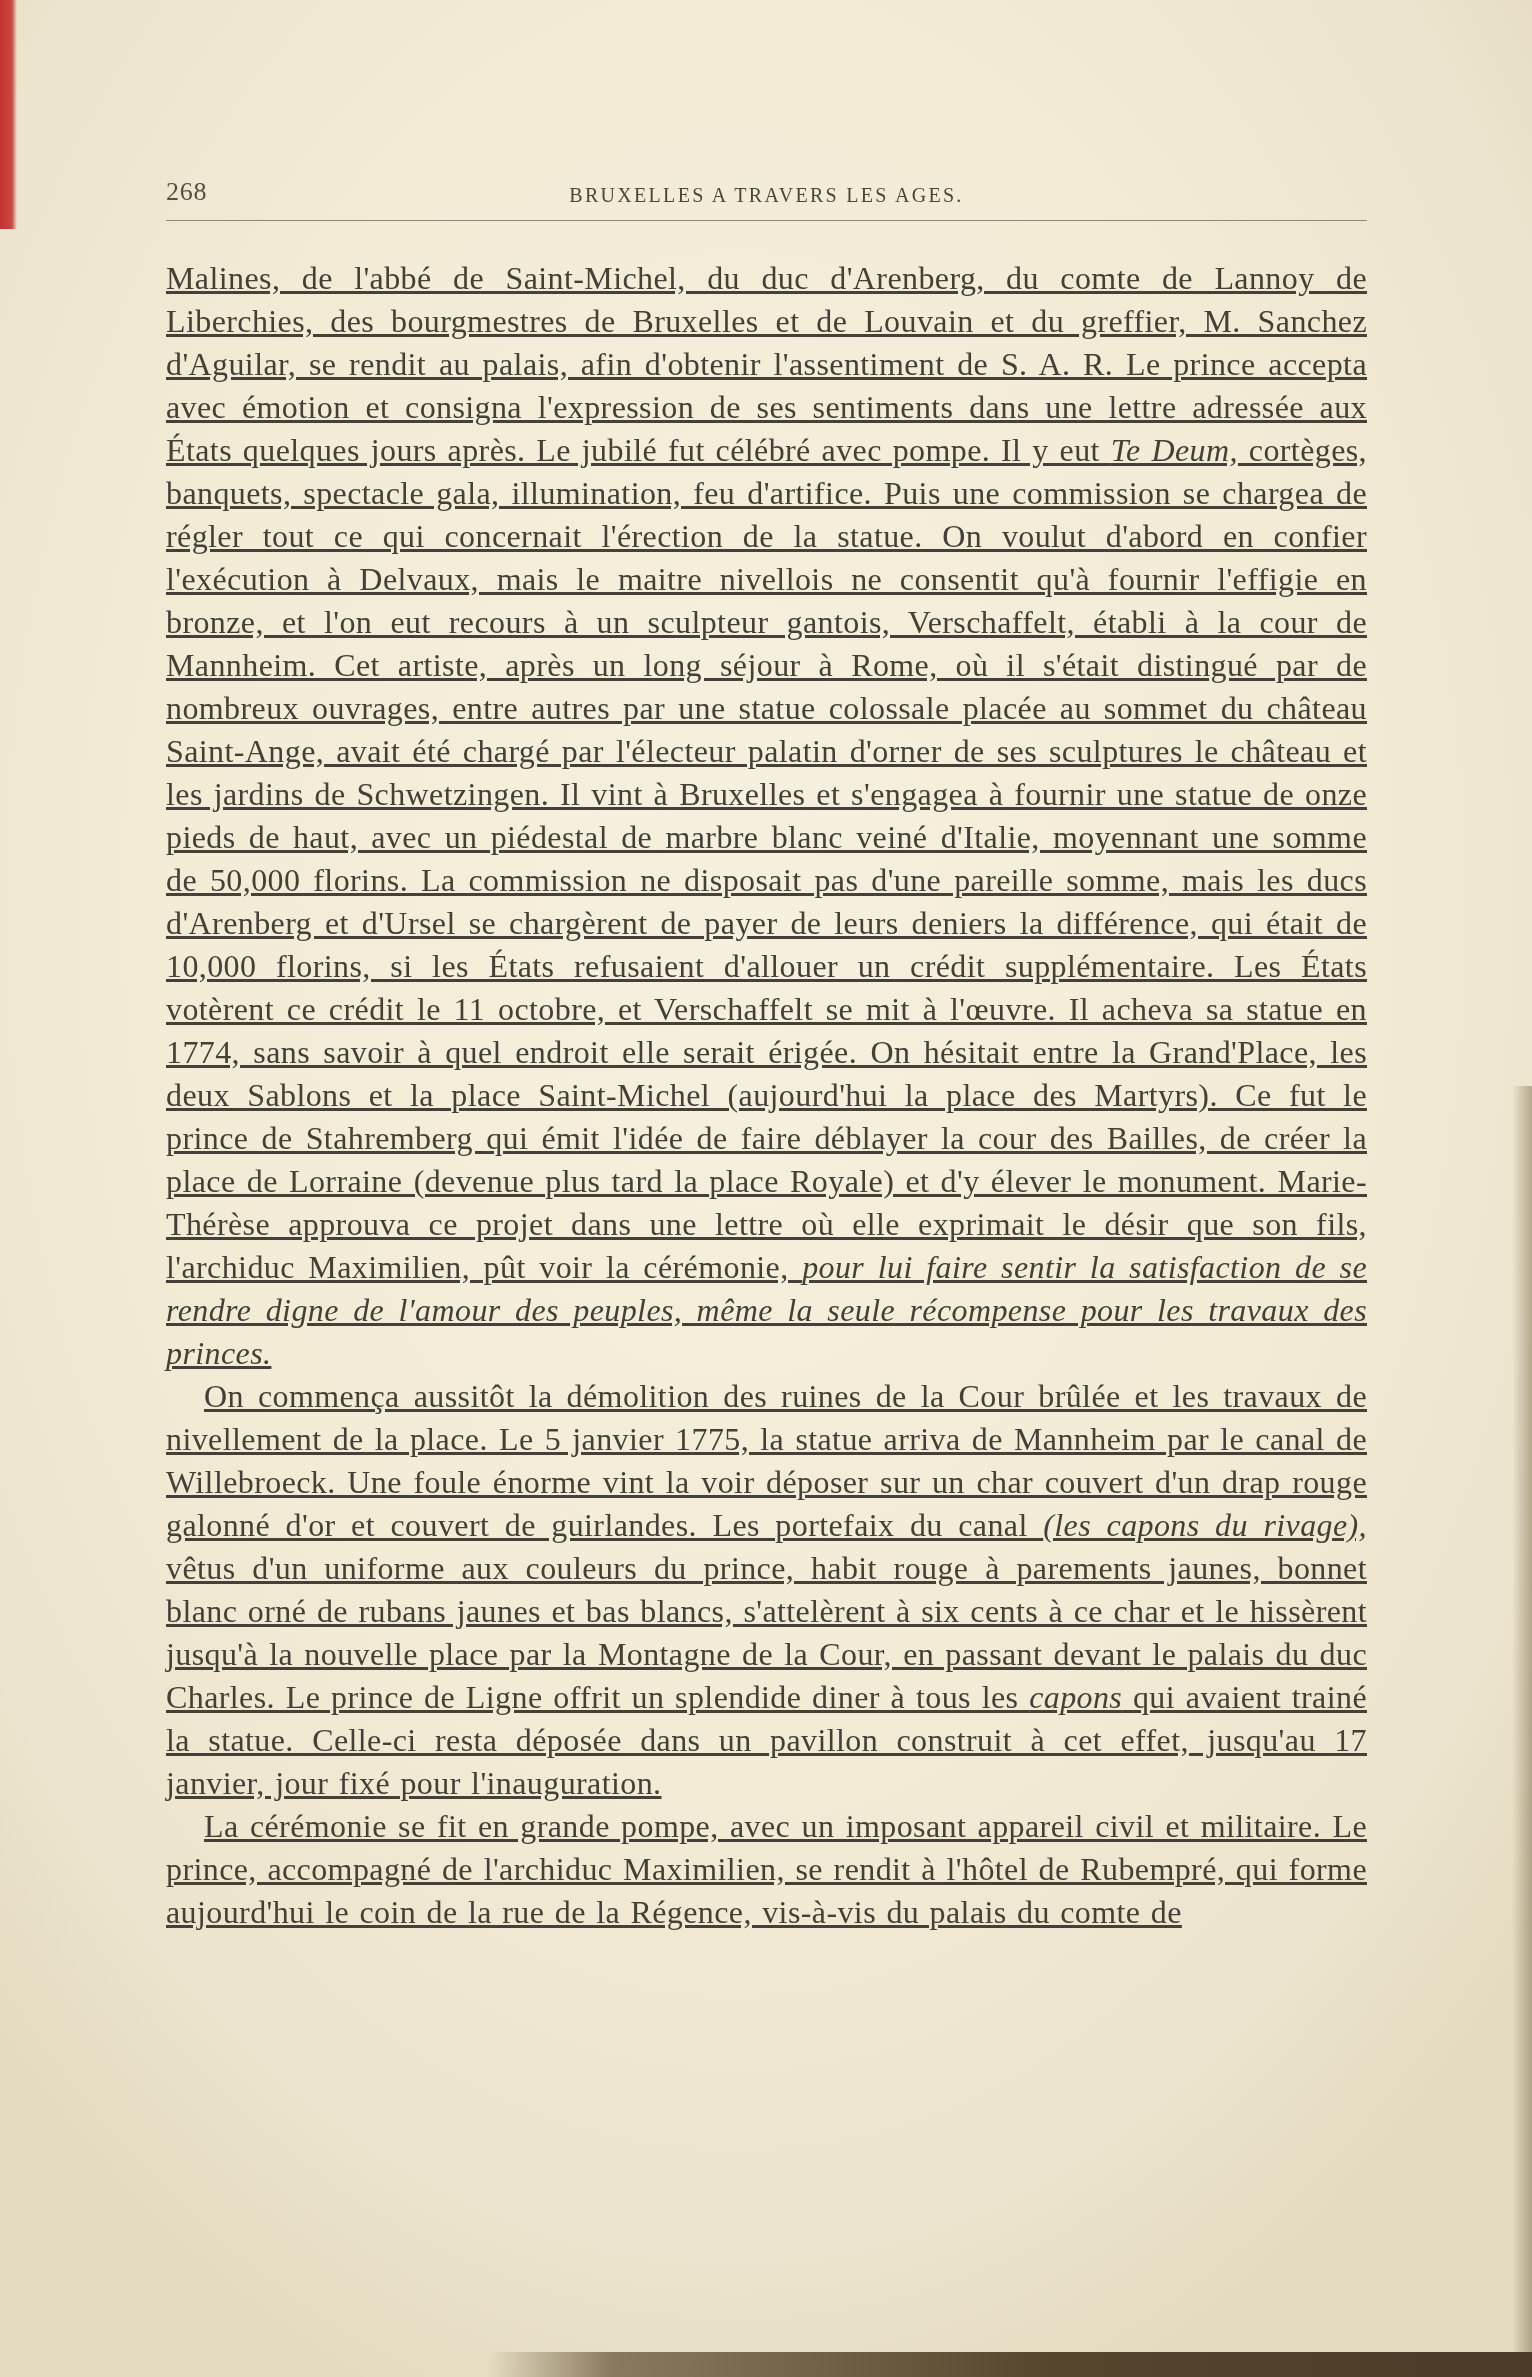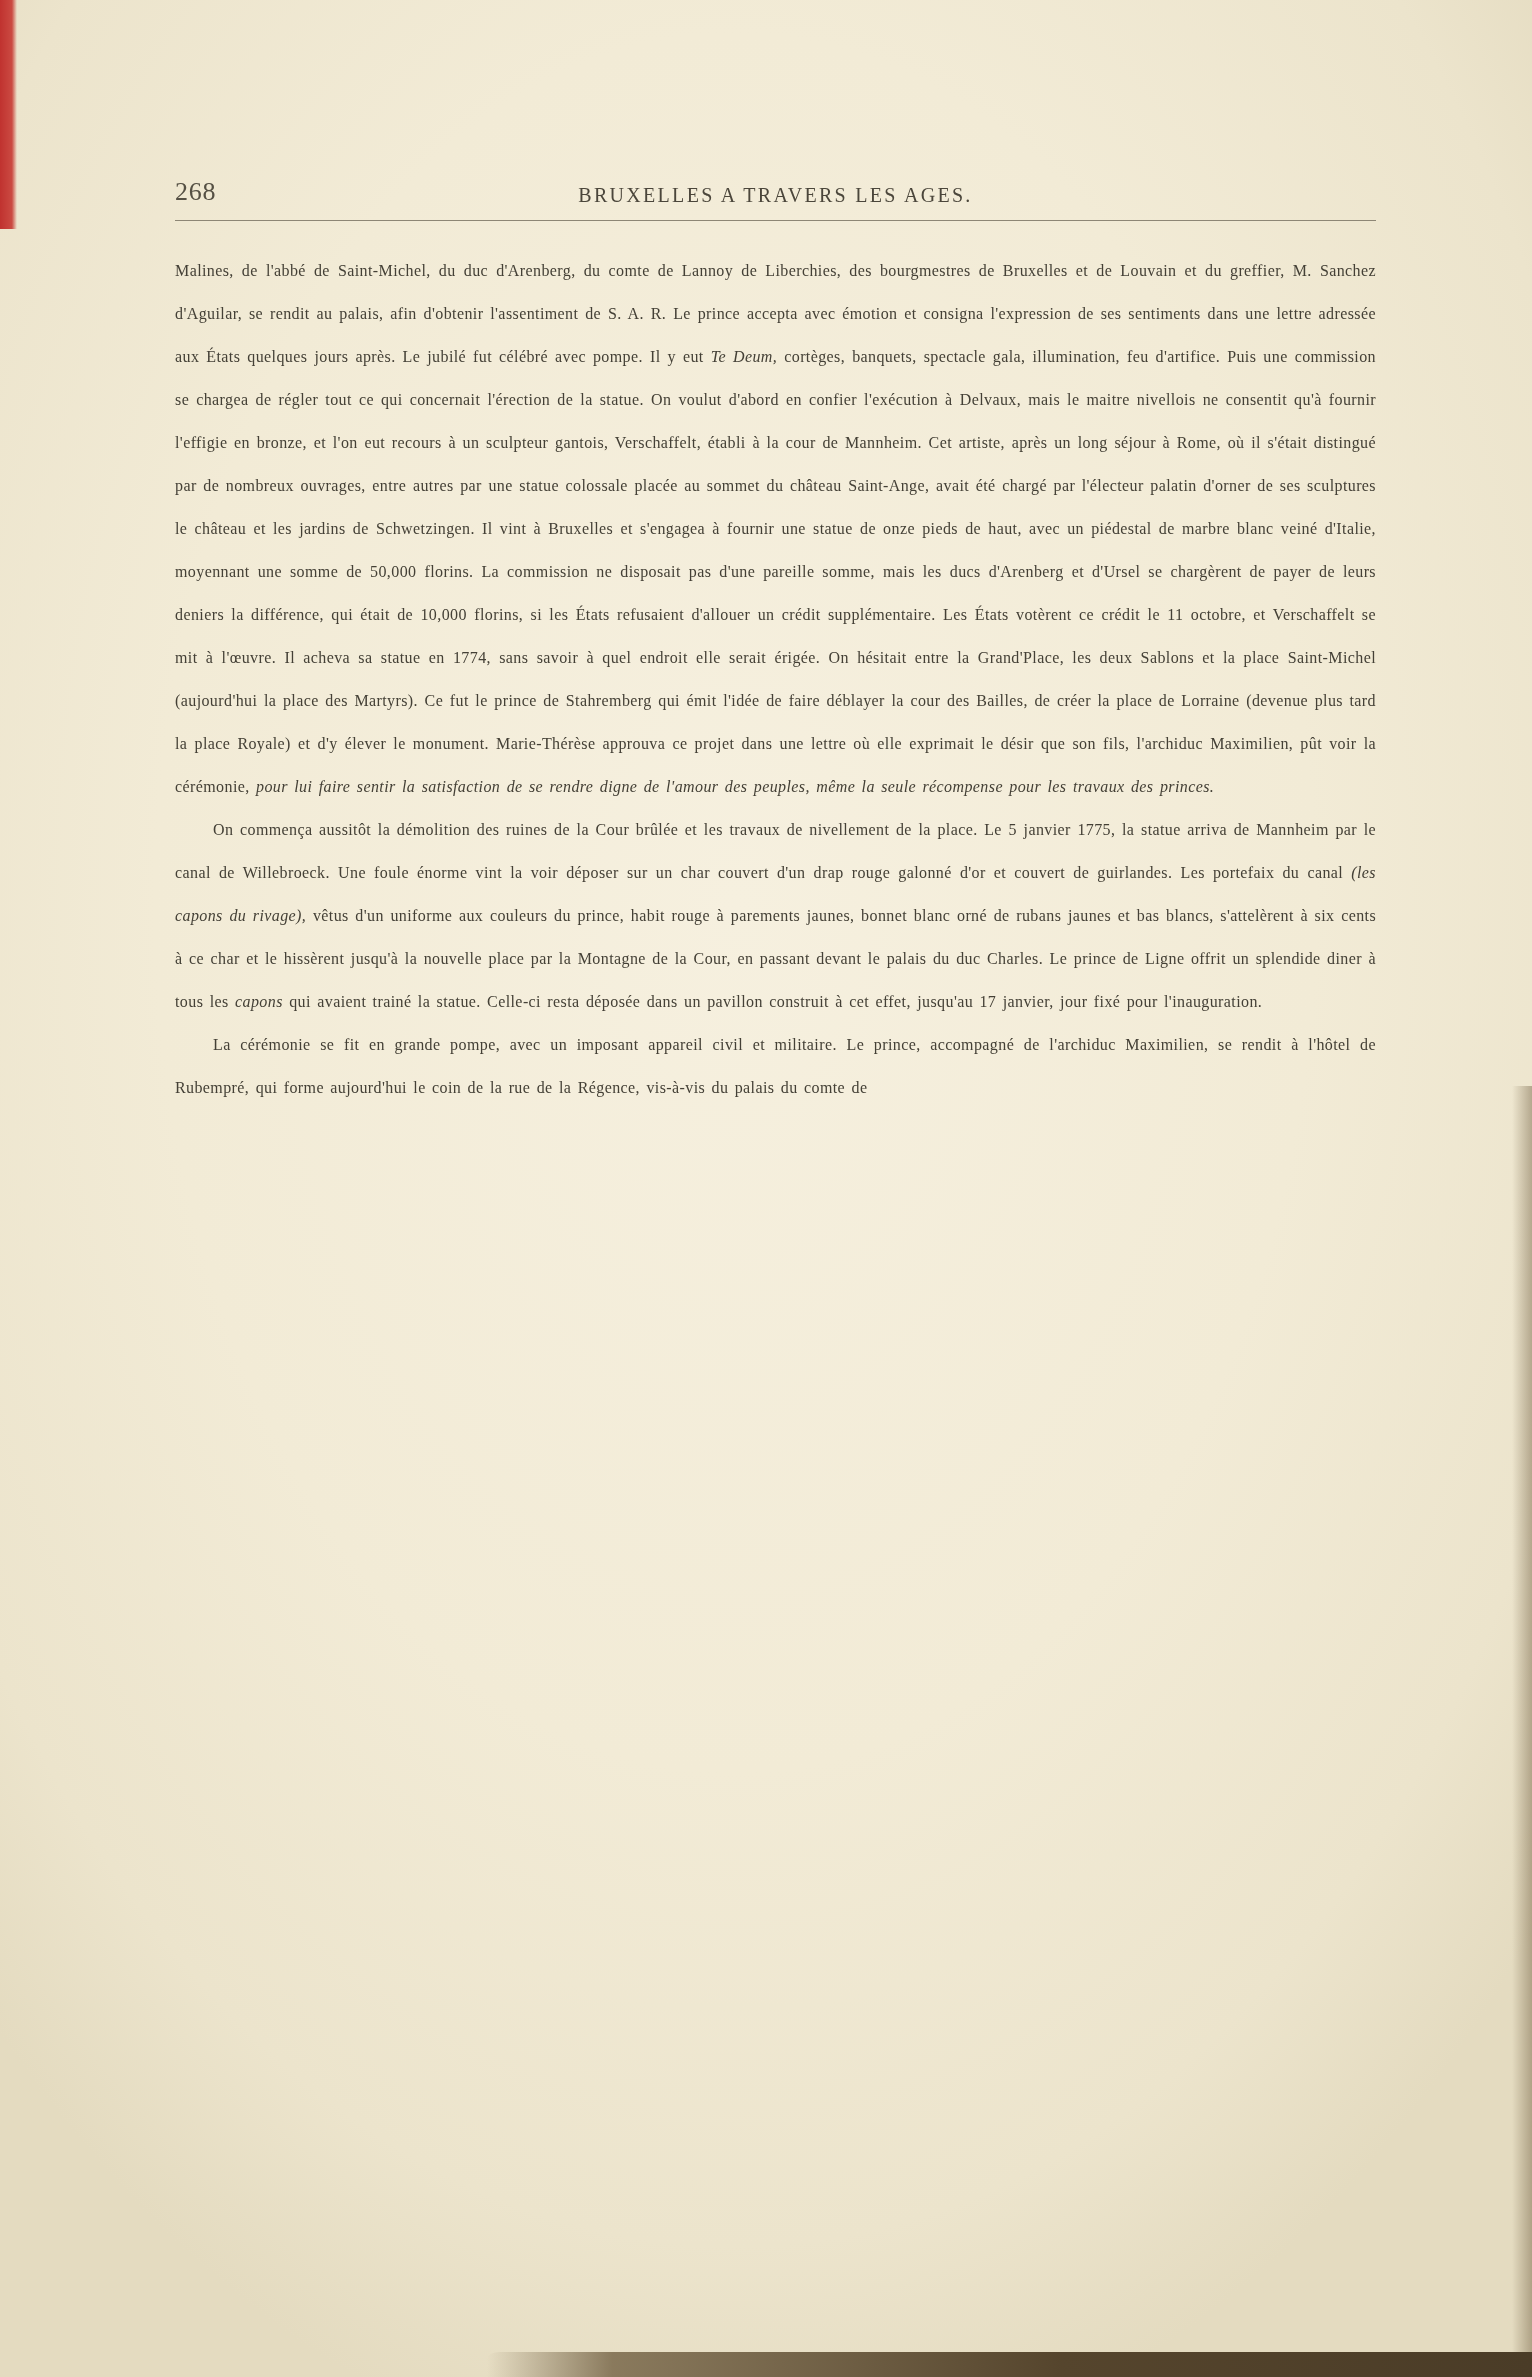--- a/index.html
+++ b/index.html
@@ -32,23 +32,24 @@
   }
   .edge-bottom-shadow {
     position: absolute;
     left: 487px; right: 0; bottom: 0;
     height: 25px;
     background: linear-gradient(to right, rgba(80,66,44,0) 0%, rgba(106,88,58,0.75) 12%, #55452d 55%, #4a3c27 100%);
     border-top-left-radius: 13px 6.6px;
   }
   .content {
     position: absolute;
-    left: 175px;
+    left: 166px;
     top: 168px;
     width: 1201px;
+    text-decoration: underline;
   }
   .header {
     position: relative;
     height: 39px;
   }
   .pagenum {
     position: absolute;
     left: 0;
     bottom: 0;
     font-size: 26px;
@@ -63,23 +64,23 @@
     font-size: 20px;
     letter-spacing: 2.3px;
     color: #4b463b;
   }
   .rule {
     border: none;
     border-top: 1.3px solid #8d8675;
     margin: 13px 0 0 0;
   }
   .text-block {
-    margin-top: 28px;
+    margin-top: 36px;
     text-align: justify;
-    font-size: 16px;
+    font-size: 32px;
     line-height: 43px;
     letter-spacing: 0.4px;
     word-spacing: 2px;
     color: #444036;
   }
   .para {
     margin: 0;
   }
   .para.indent {
     text-indent: 38px;

